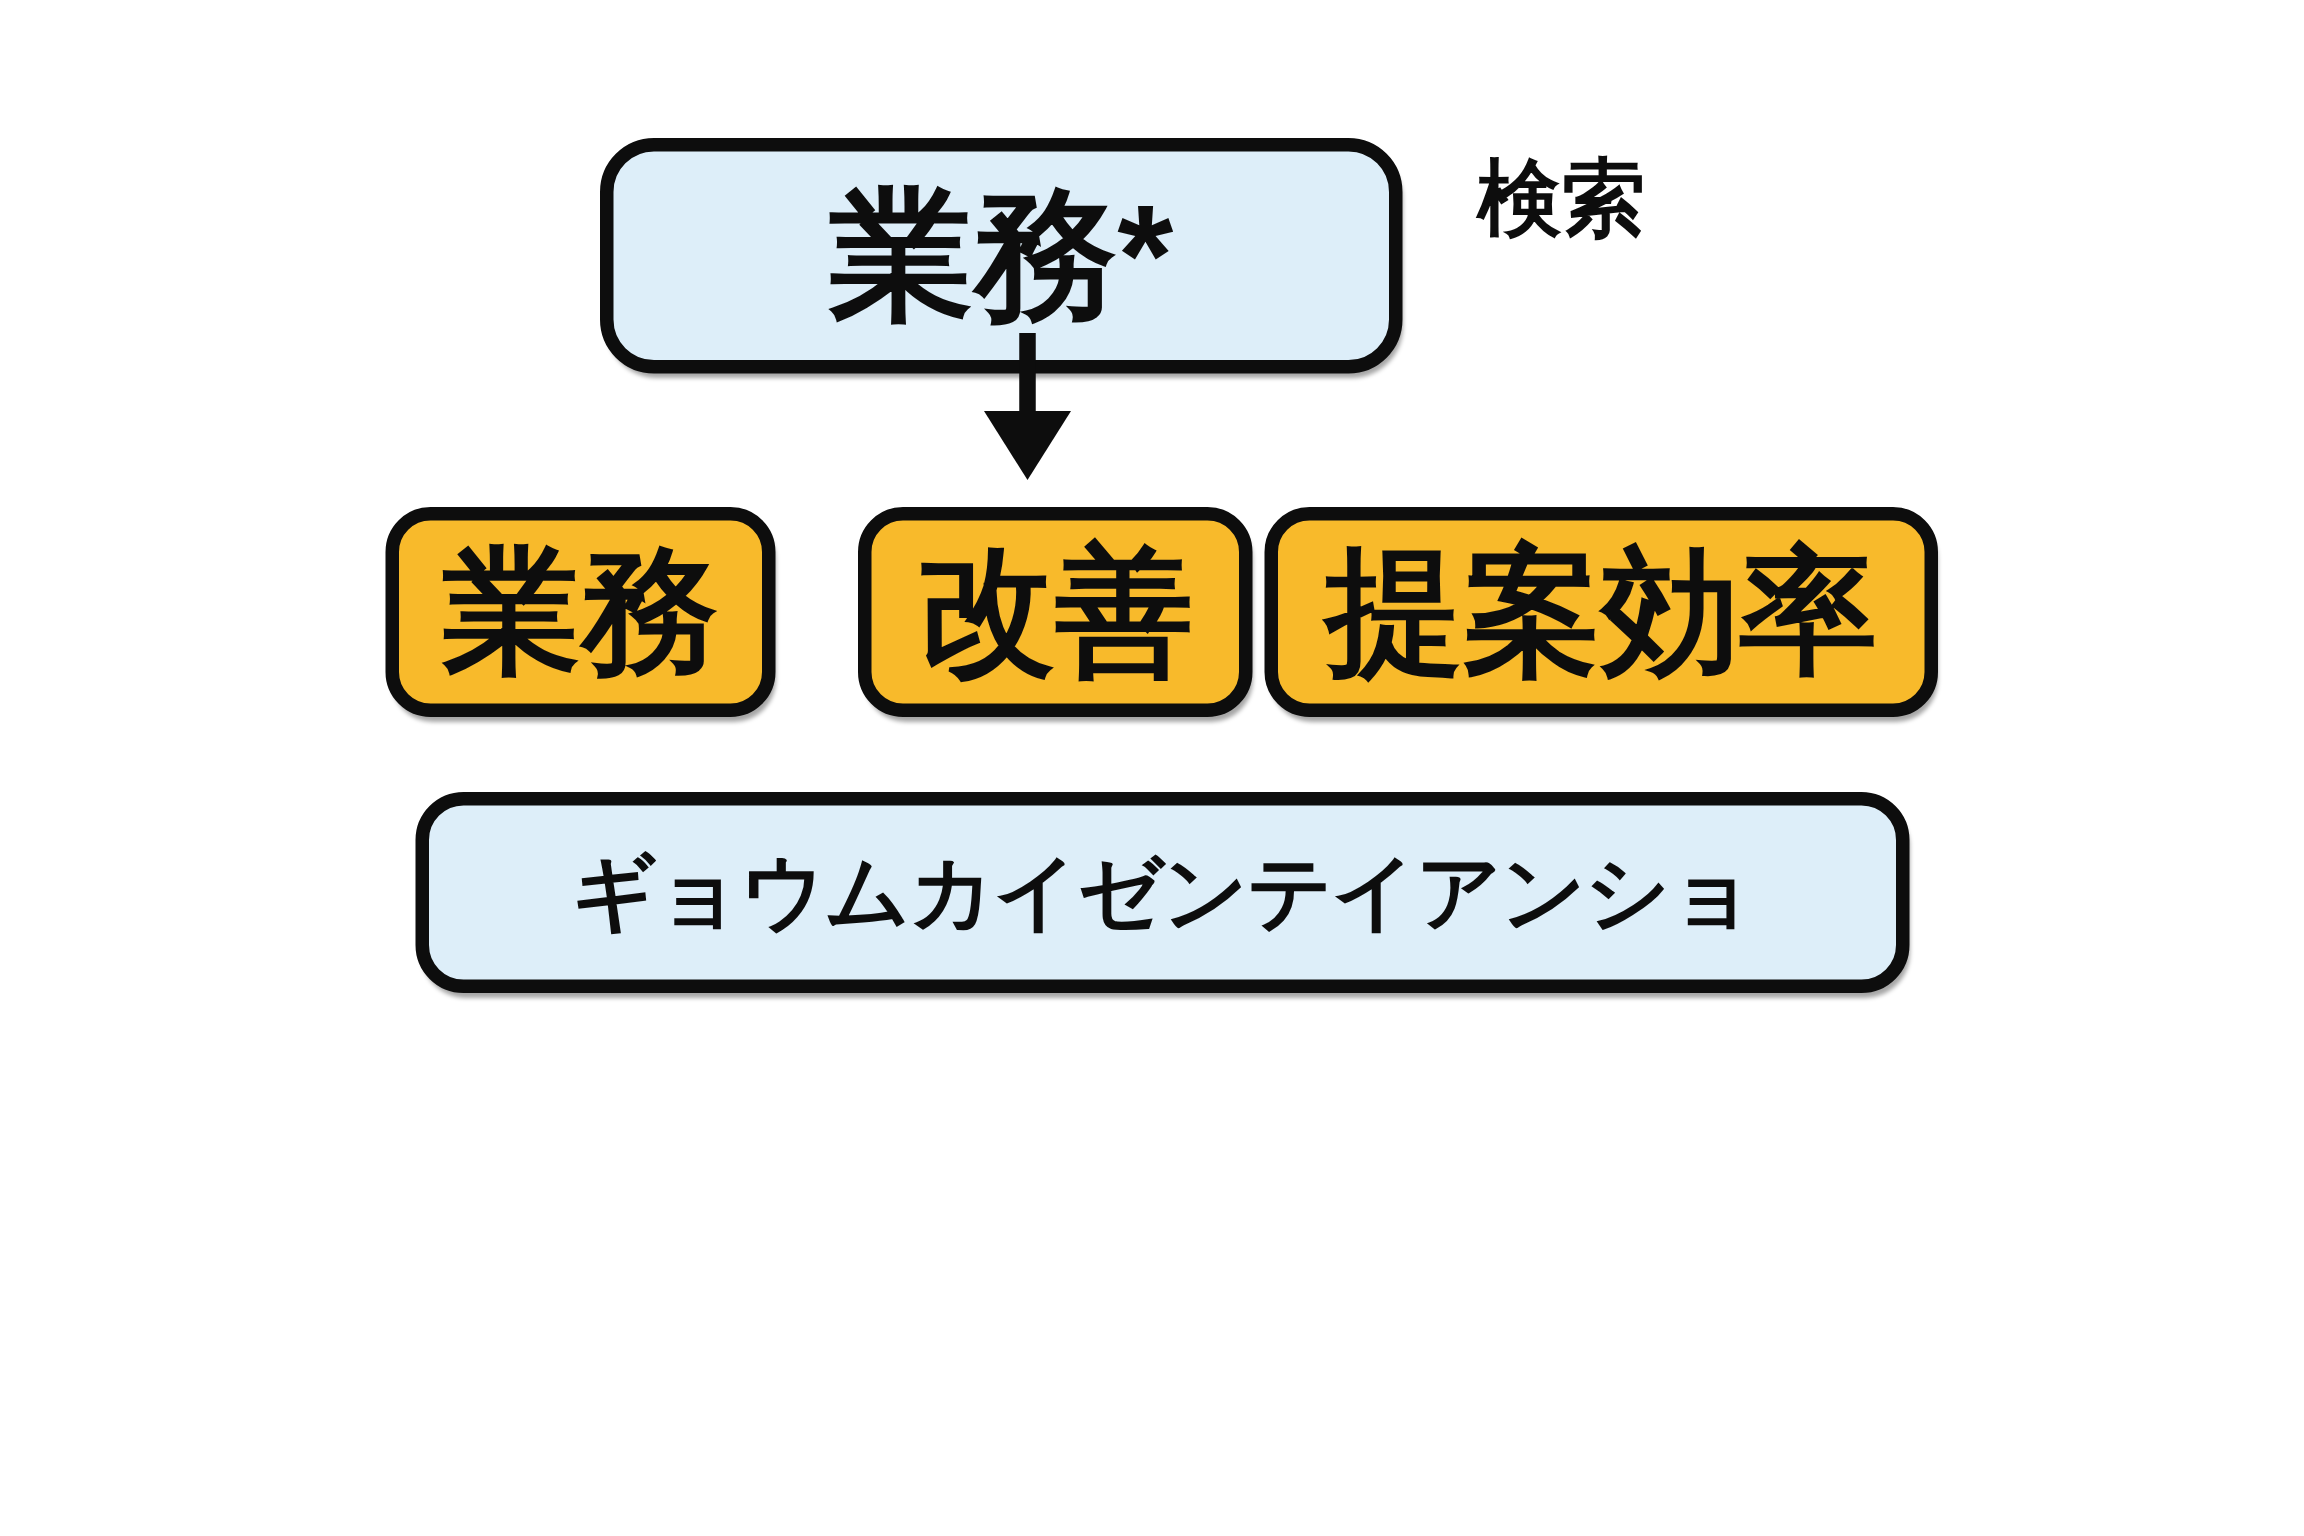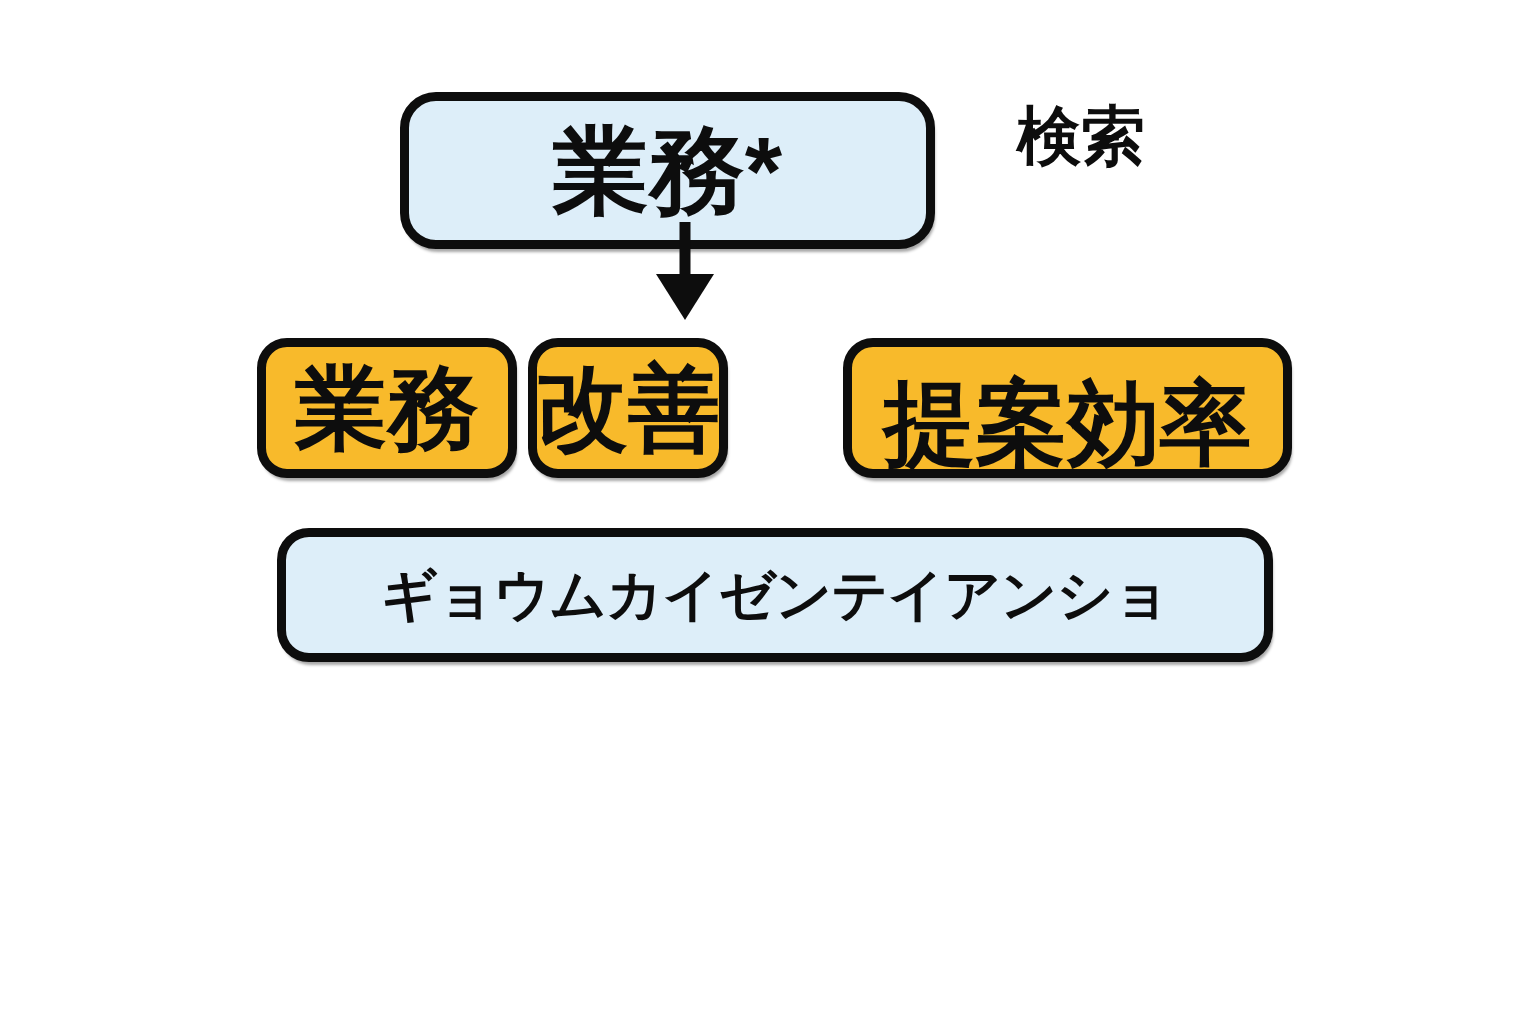--- a/index.html
+++ b/index.html
@@ -42,40 +42,39 @@
   .query-box {
     left: 400px; top: 68px;
     width: 535px; height: 157px;
     border-radius: 36px;
     font-size: 96px;
     margin-top: 24px;
   }
   .search-label {
     position: absolute;
     left: 985px; top: 104px;
-    font-size: 64px;
+    font-size: 56px;
     font-weight: 900;
     line-height: 1;
     white-space: nowrap;
-    margin-left: 32px;
   }
   .down-arrow {
     position: absolute;
     left: 650px; top: 222px;
     width: 70px; height: 100px;
   }
   .keyword-box {
     top: 338px;
     height: 140px;
     border-radius: 30px;
     font-size: 92px;
   }
   .keyword-box--1 { left: 257px; width: 260px; text-align: right; }
-  .keyword-box--2 { left: 528px; width: 200px; }
-  .keyword-box--3 { left: 843px; width: 449px; align-items: flex-end; }
+  .keyword-box--2 { left: 572px; width: 263px; }
+  .keyword-box--3 { left: 843px; width: 449px; }
 
   .katakana-box {
     left: 277px; top: 528px;
     width: 996px; height: 134px;
     border-radius: 32px;
     font-size: 56px;
     letter-spacing: -1px;
   }
   .caption {
     position: absolute;

